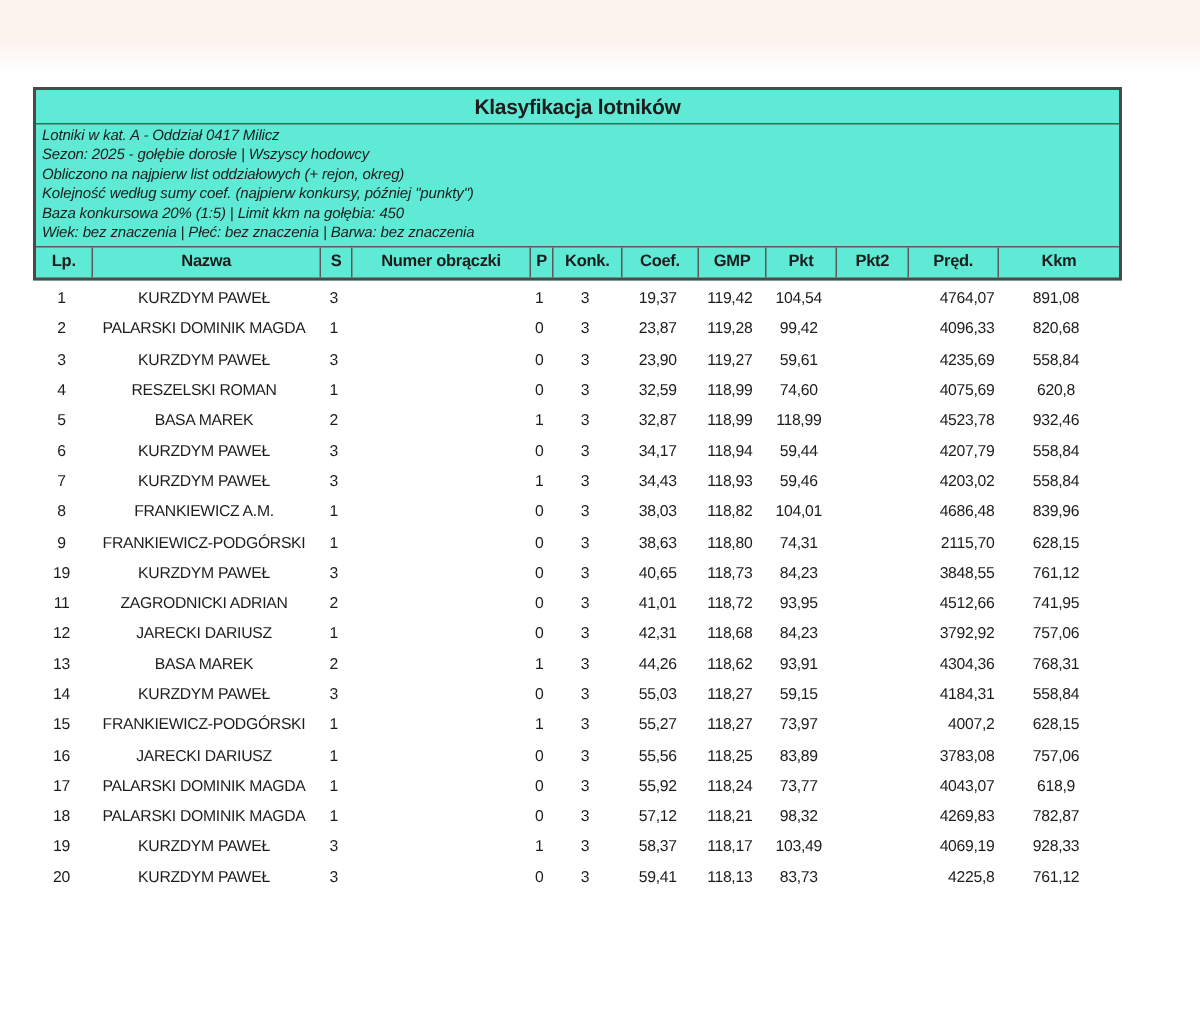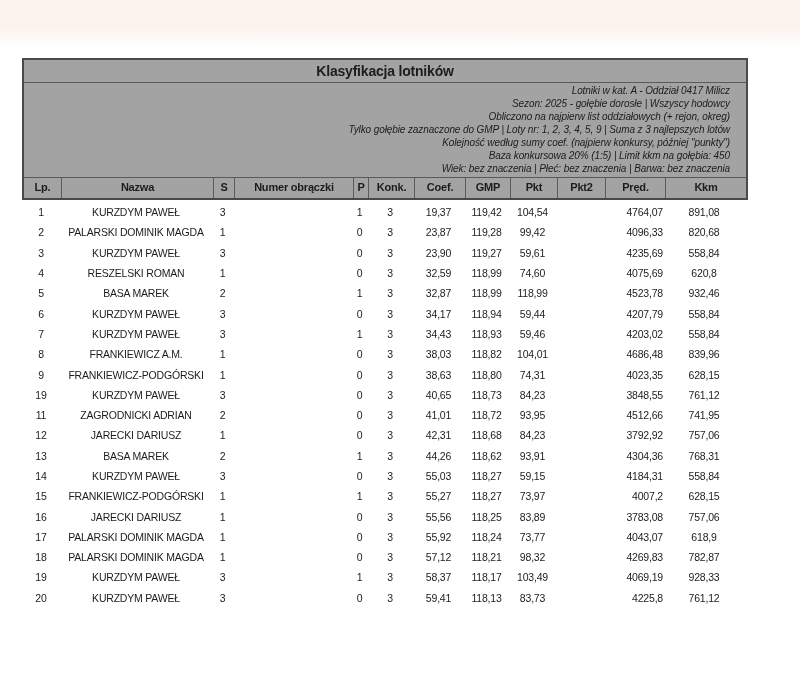--- a/index.html
+++ b/index.html
@@ -23,37 +23,36 @@
 
   .doc {
     position: absolute;
     top: 58px;
     left: 22px;
     width: 726px;
   }
 
   .boxed {
     border: 2px solid #4a4a4a;
-    background: #a3a3a3;
+    background: #5eead4;
   }
 
   .title-row {
     height: 23px;
     line-height: 23px;
     text-align: center;
     font-weight: bold;
     font-size: 14px;
     letter-spacing: -0.2px;
     border-bottom: 1px solid #5a5a5a;
   }
 
   .info-block {
     border-bottom: 1px solid #5a5a5a;
     padding: 1px 16px 2px 4px;
-    text-align: right;
   }
   .info-line {
     font-style: italic;
     font-size: 10px;
     letter-spacing: -0.1px;
     line-height: 13px;
     white-space: nowrap;
   }
 
   .header-row {
@@ -105,21 +104,20 @@
 
 <div class="top-band"></div>
 
 <div class="doc">
   <div class="boxed">
     <div class="title-row">Klasyfikacja lotników</div>
     <div class="info-block">
         <div class="info-line">Lotniki w kat. A - Oddział 0417 Milicz</div>
         <div class="info-line">Sezon: 2025 - gołębie dorosłe  |  Wszyscy hodowcy</div>
         <div class="info-line">Obliczono na najpierw list oddziałowych (+ rejon, okreg)</div>
-        <div class="info-line">Tylko gołębie zaznaczone do GMP  |  Loty nr: 1, 2, 3, 4, 5, 9  |  Suma z 3 najlepszych lotów</div>
         <div class="info-line">Kolejność według sumy coef. (najpierw konkursy, później "punkty")</div>
         <div class="info-line">Baza konkursowa 20% (1:5) | Limit kkm na gołębia: 450</div>
         <div class="info-line">Wiek: bez znaczenia  |  Płeć: bez znaczenia  |  Barwa: bez znaczenia</div>
       </div>
     <div class="header-row">
         <div class="cell col-lp">Lp.</div>
         <div class="cell col-nazwa">Nazwa</div>
         <div class="cell col-s">S</div>
         <div class="cell col-ring">Numer obrączki</div>
         <div class="cell col-p">P</div>
@@ -249,21 +247,21 @@
         <div class="cell col-lp">9</div>
         <div class="cell col-nazwa">FRANKIEWICZ-PODGÓRSKI</div>
         <div class="cell col-s">1</div>
         <div class="cell col-ring"></div>
         <div class="cell col-p">0</div>
         <div class="cell col-konk">3</div>
         <div class="cell col-coef">38,63</div>
         <div class="cell col-gmp">118,80</div>
         <div class="cell col-pkt">74,31</div>
         <div class="cell col-pkt2"></div>
-        <div class="cell col-pred">4023,35</div>
+        <div class="cell col-pred">2115,70</div>
         <div class="cell col-kkm">628,15</div>
       </div>
       <div class="data-row">
         <div class="cell col-lp">19</div>
         <div class="cell col-nazwa">KURZDYM PAWEŁ</div>
         <div class="cell col-s">3</div>
         <div class="cell col-ring"></div>
         <div class="cell col-p">0</div>
         <div class="cell col-konk">3</div>
         <div class="cell col-coef">40,65</div>

